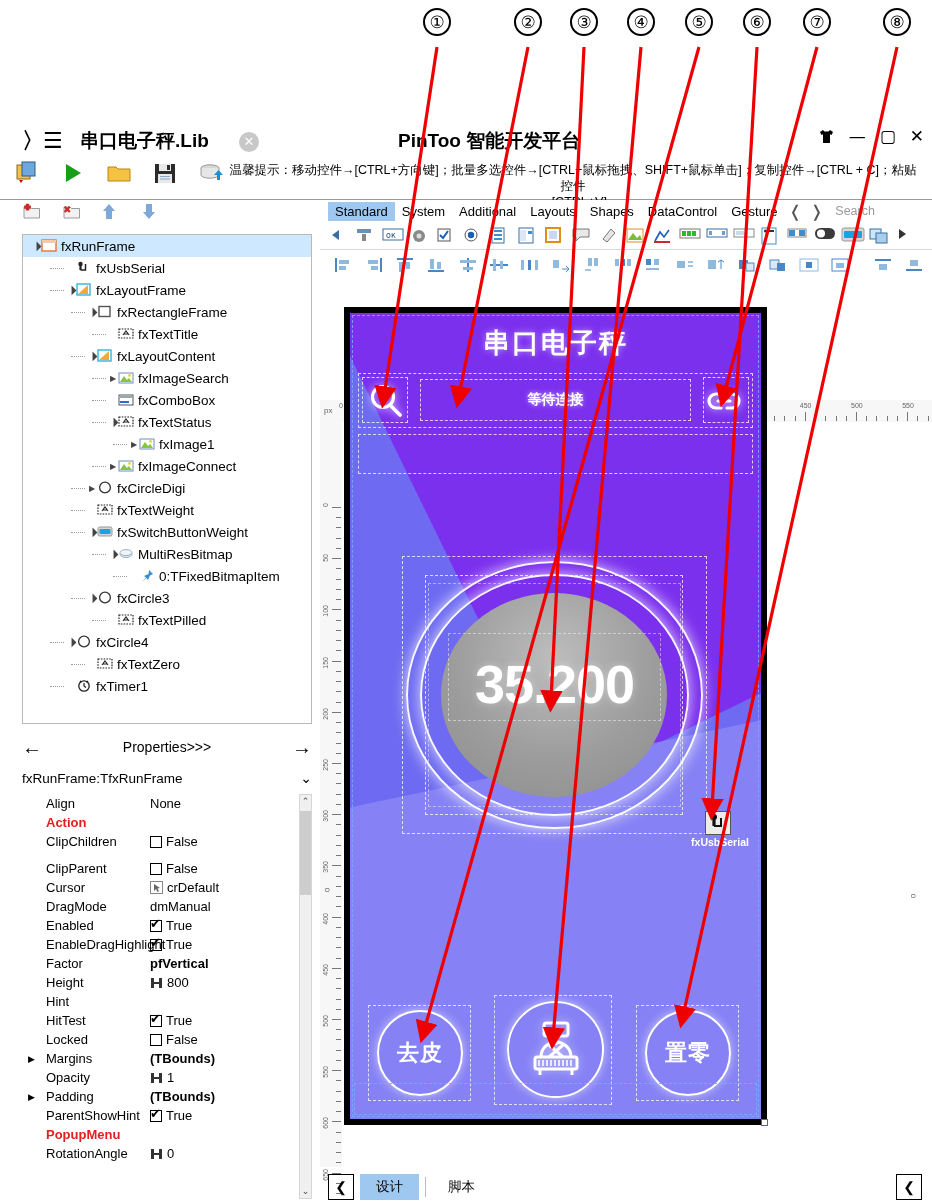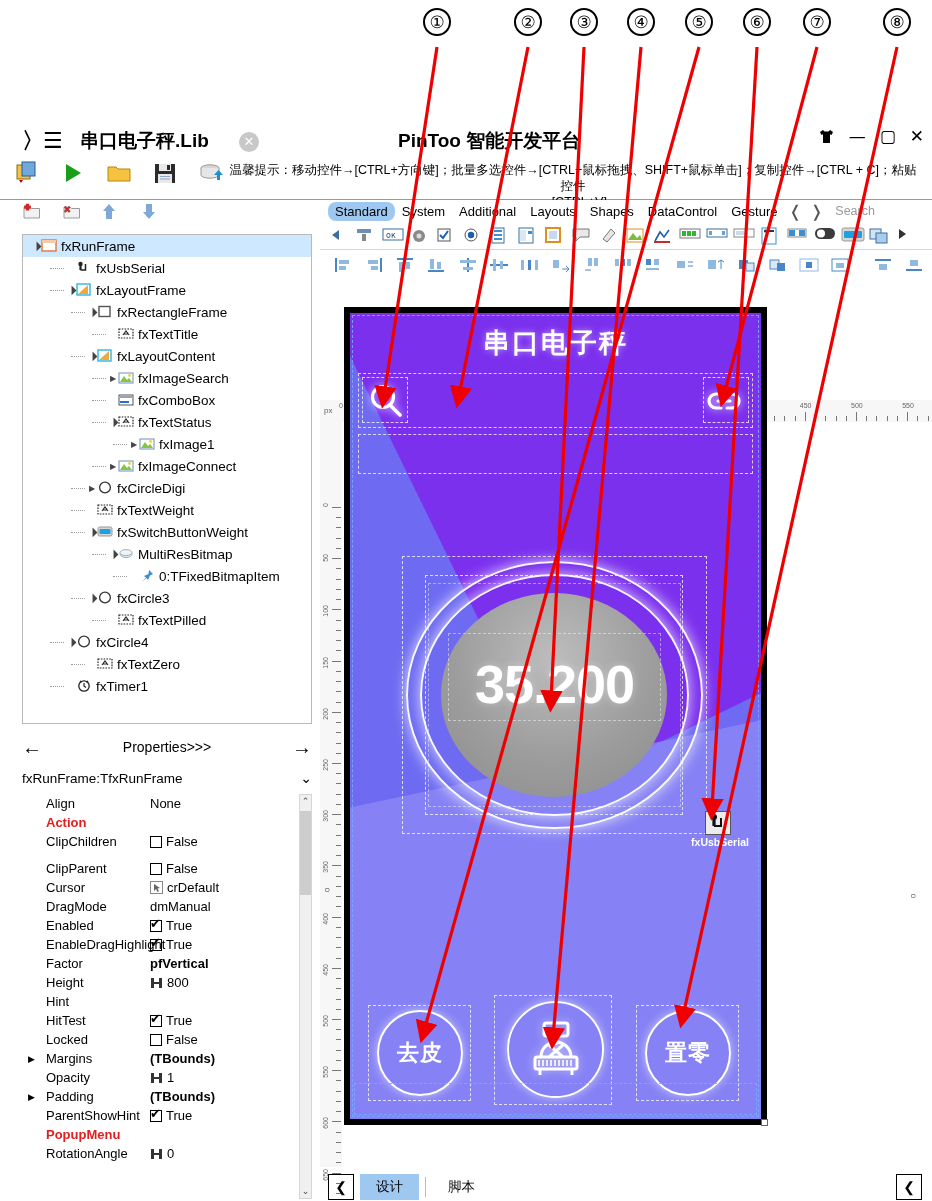--- a/index.html
+++ b/index.html
@@ -65,21 +65,21 @@
   .expander { position:absolute; left:6px; font-size:9px; }
   .hh { width:13px; height:12px; display:inline-block; position:relative; }
   .pscroll { position:absolute; right:0px; top:594px; width:13px; height:405px; background:#f0f0f0; border:1px solid #d6d6d6;}
   .pthumb { position:absolute; left:0; top:16px; width:11px; height:84px; background:#cdcdcd; }
   .parrow { position:absolute; left:0; width:11px; text-align:center; font-size:9px; color:#444; }
 
   
   #rightcol { position:absolute; left:320px; top:82px; width:612px; height:1001px; background:#fff; }
   .palette-tabs { height:22px; display:flex; align-items:center; font-size:13px; padding-left:8px; gap:0px; }
   .ptab { padding:2px 7px; }
-  .ptab.active { background:#9fc8f0;border-radius:8px; }
+  .ptab.active { background:#9fc8f0; }
   .pnav { font-size:16px; color:#555; padding:0 4px; }
   .psearch { color:#9a9a9a; font-size:12.5px; margin-left:8px; }
   .palette-row { height:28px; display:flex; align-items:center; gap:5px; padding-left:8px; border-bottom:1px solid #d8d8d8; }
   .palette-row2 { height:30px; display:flex; align-items:center; gap:9px; padding-left:14px; }
   .pi { width:22px; height:17px; display:inline-block; position:relative; }
 
   
   .ruler-h { position:absolute; left:0; top:200px; width:612px; height:22px; background:#f7f7f7; }
   .ruler-v { position:absolute; left:0; top:222px; width:22px; height:745px; background:#f7f7f7; }
   .rl { position:absolute; font-size:7px; color:#666; }
@@ -1110,20 +1110,23 @@
     <div class="dev-title">串口电子秤</div>
 
     <div class="topbar">
       <div class="sel-dash" style="left:4px; top:4px; width:46px; height:46px;"></div>
       <div class="icon-search">
         <svg width="40" height="40" viewBox="0 0 40 40" style="filter:drop-shadow(0 0 4px rgba(255,255,255,.8))">
           <circle cx="17" cy="16" r="10.5" stroke="#fff" stroke-width="3.2" fill="none"></circle>
           <line x1="24" y1="24" x2="34" y2="34" stroke="#fff" stroke-width="3.6" stroke-linecap="round"></line>
         </svg>
       </div>
+      <div class="sel-dash status-box">
+        <div class="status-text">等待连接</div>
+      </div>
       <div class="sel-dash" style="right:4px; top:4px; width:46px; height:46px;"></div>
       <div class="icon-link">
         <svg width="42" height="36" viewBox="0 0 42 36" style="filter:drop-shadow(0 0 4px rgba(255,255,255,.8))">
           <path d="M18 11 h-5 a7 7 0 0 0 0 14 h5" stroke="#fff" stroke-width="3.2" fill="none" stroke-linecap="round"></path>
           <path d="M24 11 h5 a7 7 0 0 1 0 14 h-5" stroke="#fff" stroke-width="3.2" fill="none" stroke-linecap="round"></path>
           <line x1="15" y1="18" x2="27" y2="18" stroke="#fff" stroke-width="3.2" stroke-linecap="round"></line>
         </svg>
       </div>
     </div>
 

